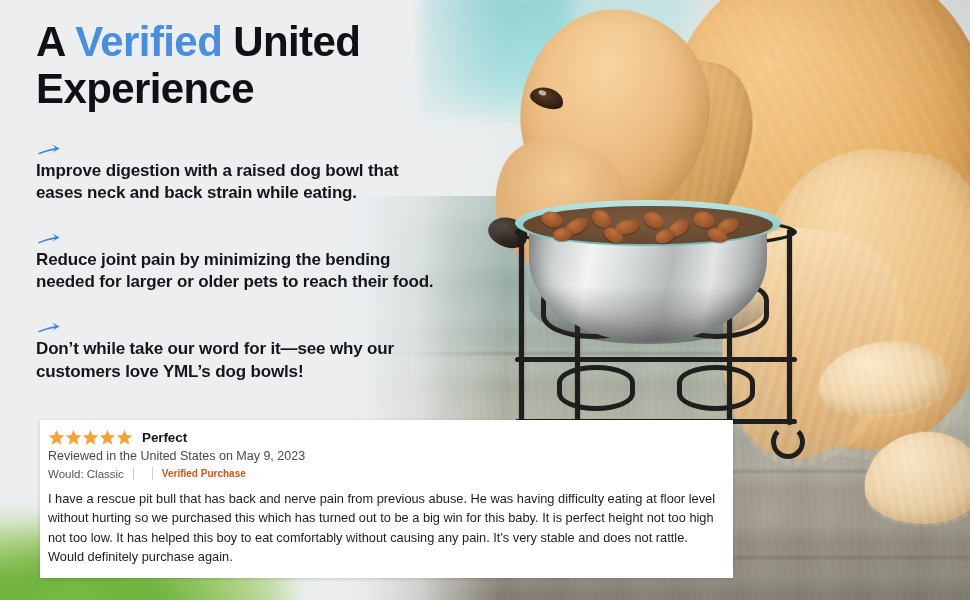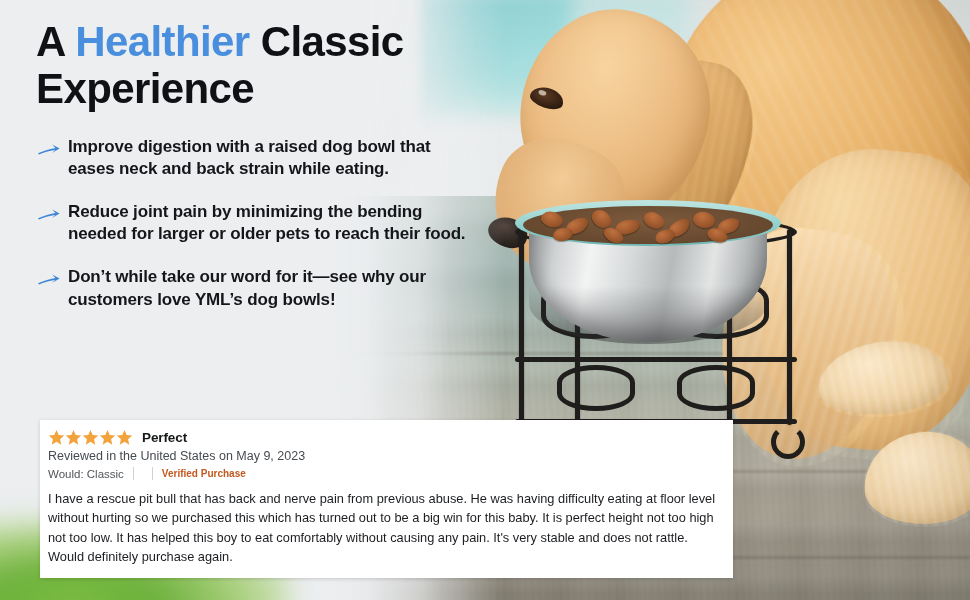--- a/index.html
+++ b/index.html
@@ -301,21 +301,21 @@
   #copy { position:absolute; left:0; top:0; width:500px; padding:18px 0 0 36px; }
 
   #headline {
     font-size:42px; font-weight:700; line-height:1.12;
     letter-spacing:-.6px; color:#101114;
     max-width:450px;
   }
   #headline .hl-accent { color:#4a8fdd; }
 
   #bullets { margin-top:24px; }
-  .bullet { display:flex; align-items:flex-start; margin-bottom:21px; }
+  .bullet { display:flex; align-items:flex-start; margin-bottom:21px;flex-direction:column; }
   .bullet-arrow {
     flex:0 0 auto; width:26px; height:20px; margin-top:4px; margin-right:6px;
   }
   .bullet-text {
     font-size:17px; font-weight:700; line-height:1.30;
     color:#15161a; letter-spacing:-.15px; max-width:400px;
   }
 
   
   #review-card {
@@ -425,21 +425,21 @@
 
     <div class="ph-vignette"></div>
     <div class="ph-fade-left"></div>
   </div>
 
   <div id="plant"></div>
 
   <div id="copy">
 
     <h1 id="headline">
-      <span>A </span><span class="hl-accent">Healthier</span><span> Classic Experience</span>
+      <span>A </span><span class="hl-accent">Verified</span><span> United Experience</span>
     </h1>
 
     <ul id="bullets" style="list-style:none;">
 
       <li class="bullet">
         <span class="bullet-arrow">
           <svg viewBox="0 0 26 20" width="26" height="20" aria-hidden="true">
             <path d="M2 13.2 C7 11.4 13 9.2 19.4 8.0 L16.2 4.6 L23.6 8.6 L16.0 13.0 L19.2 9.9 C13.4 10.6 7.6 12.0 3.0 14.6 Z" fill="#3e86d6"></path>
           </svg>
         </span>

